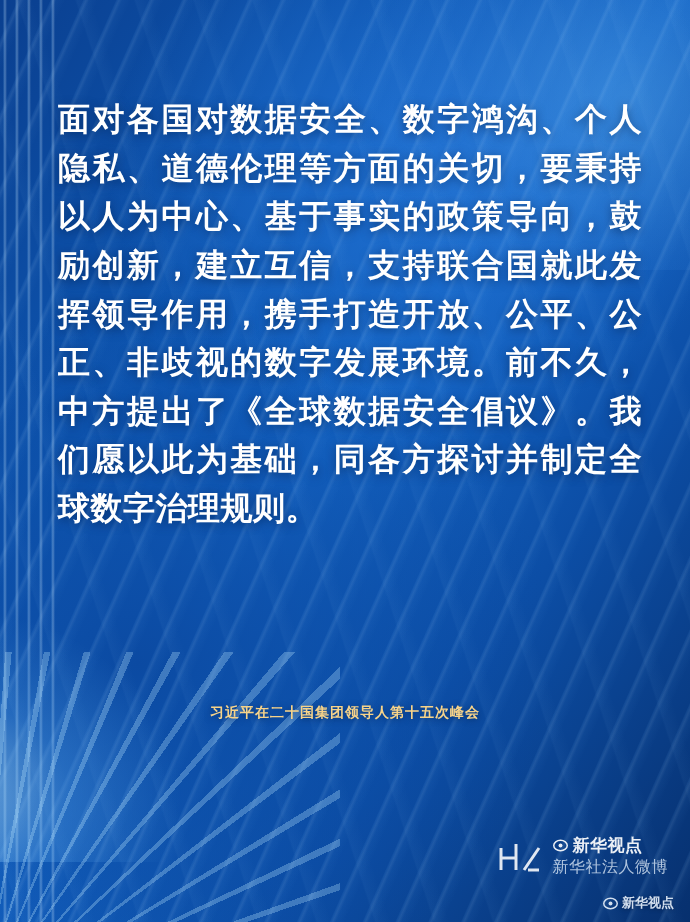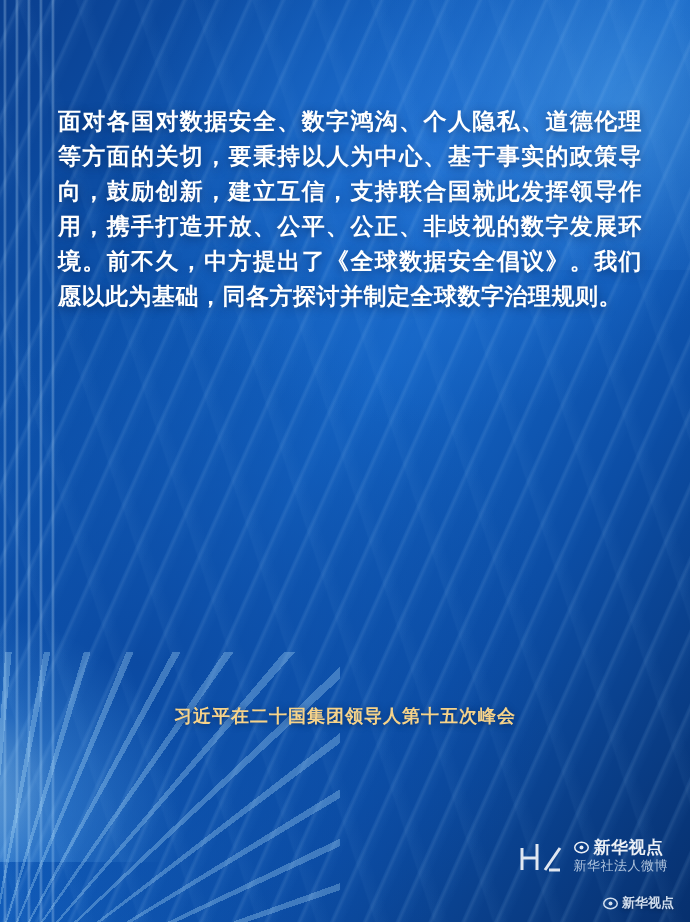--- a/index.html
+++ b/index.html
@@ -110,41 +110,41 @@
   .content {
     position: relative;
     z-index: 5;
     height: 100%;
   }
 
   .quote {
     position: absolute;
     left: 58px;
     right: 48px;
-    top: 104px;
+    top: 95px;
     color: #ffffff;
     font-family: "DejaVu Serif", "Liberation Serif", serif;
     font-weight: 700;
-    font-size: 23px;
+    font-size: 32px;
     line-height: 1.52;
     letter-spacing: 0.5px;
     text-align: justify;
     text-shadow: 0 2px 10px rgba(2,28,70,0.55);
   }
 
   .caption {
     position: absolute;
     left: 0;
     right: 0;
     top: 700px;
     text-align: center;
     color: #f6d38a;
     font-family: "DejaVu Sans", "Liberation Sans", sans-serif;
     font-weight: 700;
-    font-size: 18px;
+    font-size: 14px;
     line-height: 1.75;
     letter-spacing: 1px;
     text-shadow: 0 1px 6px rgba(2,28,70,0.6);
   }
 
   
   .watermark {
     position: absolute;
     right: 22px;
     top: 836px;
@@ -171,21 +171,21 @@
     gap: 5px;
     color: #ffffff;
     font-family: "DejaVu Sans", "Liberation Sans", sans-serif;
     font-size: 17px;
     font-weight: 700;
     letter-spacing: 0.5px;
   }
   .wm-sub {
     color: #dce9f7;
     font-family: Liberation Serif, serif;
-    font-size: 13px;
+    font-size: 16px;
     letter-spacing: 0.5px;
     margin-top: 2px;
     opacity: 0.85;
   }
   .weibo-eye {
     display: inline-block;
     width: 15px;
     height: 15px;
   }
 

